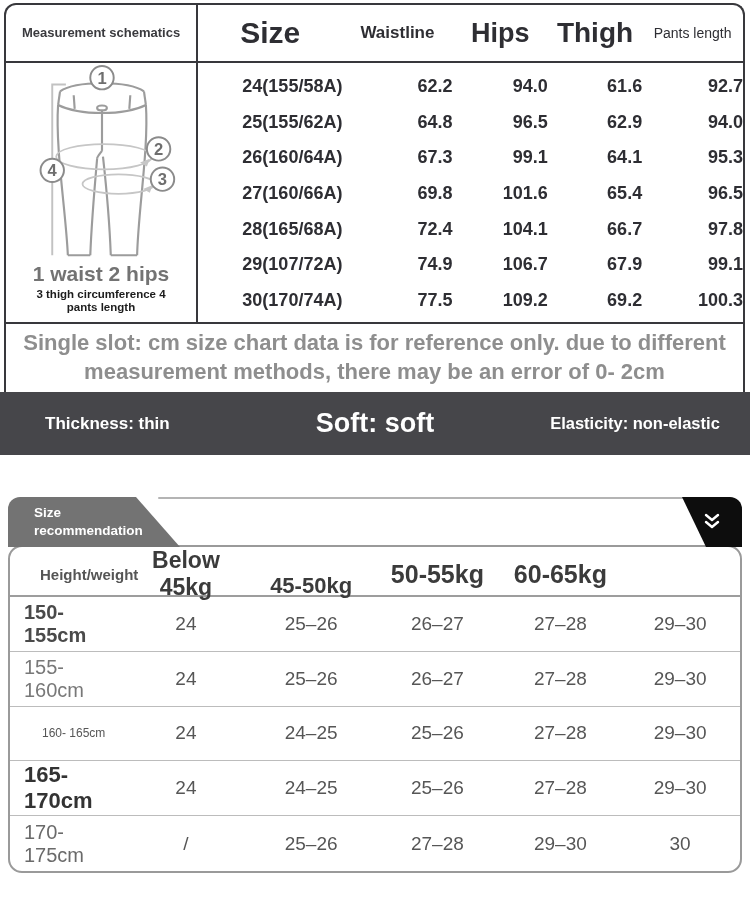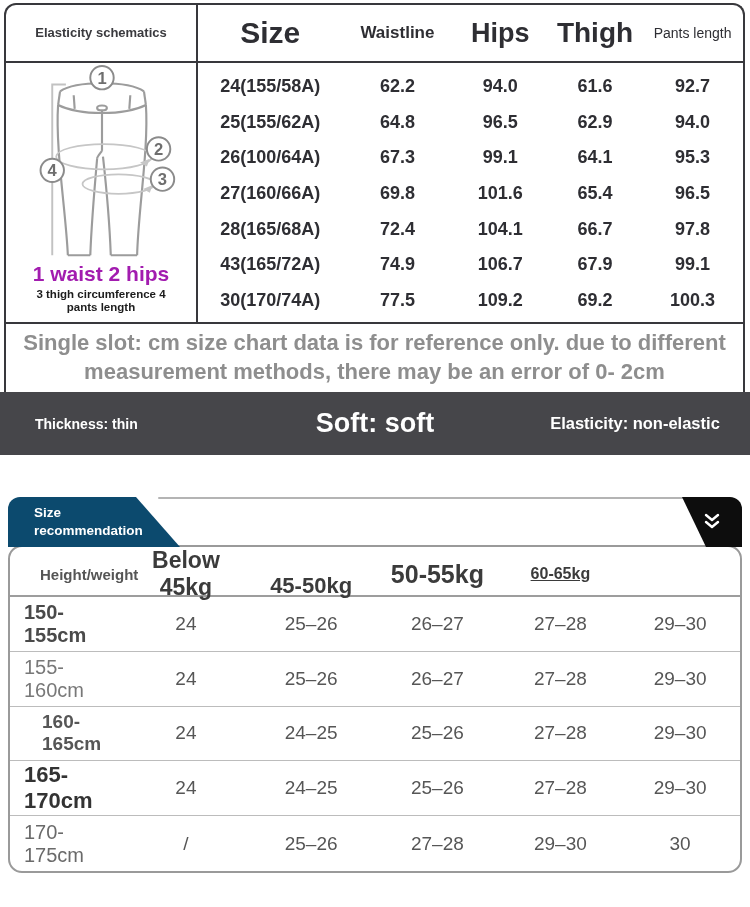--- a/index.html
+++ b/index.html
@@ -21,46 +21,46 @@
   }
   .size-cols{flex:1;display:grid;grid-template-columns:26.5% 20.2% 17.5% 17.3% 18.5%;align-items:center;text-align:center;}
   .h-size{font-size:30px;font-weight:bold;}
   .h-waist{font-size:17px;font-weight:bold;}
   .h-hips{font-size:27px;font-weight:bold;}
   .h-thigh{font-size:28px;font-weight:bold;}
   .h-pants{font-size:14px;font-weight:normal;line-height:1.15;}
   .size-body{display:flex;height:259px;}
   .schematic-cell{width:192px;border-right:2px solid #38383c;box-sizing:border-box;position:relative;}
   .size-rows{flex:1;display:grid;grid-template-rows:repeat(7,1fr);padding:6px 0 4px 0;box-sizing:border-box;}
-  .size-row{display:grid;grid-template-columns:26.5% 20.2% 17.5% 17.3% 18.5%;align-items:center;text-align:center;
+  .size-row{display:grid;grid-template-columns:26.5% 20.2% 17.5% 17.3% 18.5%;align-items:center;text-align:right;
     font-size:18px;font-weight:bold;color:#2e2e33;}
   
   .diagram{position:absolute;left:3px;top:2px;}
   .diagram-caption{position:absolute;left:0;bottom:8px;width:100%;text-align:center;}
-  .cap-main{font-size:21px;font-weight:bold;color:#a21caf;letter-spacing:0px;}
+  .cap-main{font-size:21px;font-weight:bold;color:#737373;letter-spacing:0px;}
   .cap-sub{font-size:11.5px;font-weight:bold;color:#1c1c1c;line-height:1.15;margin:2px auto 0;width:150px;}
   
   .notice{
     height:69px;border-top:2px solid #38383c;box-sizing:border-box;
     display:flex;align-items:center;justify-content:center;text-align:center;
     font-size:22px;font-weight:bold;color:#8e8e8e;line-height:1.3;padding:4px 8px;
   }
   
   .attributes-bar{
     position:absolute;left:0;top:392px;width:750px;height:63px;background:#46464a;
     display:flex;align-items:center;color:#fff;
   }
-  .attr-thickness{width:230px;padding-left:35px;font-size:14px;font-weight:bold;box-sizing:border-box;}
+  .attr-thickness{width:230px;padding-left:45px;font-size:17px;font-weight:bold;box-sizing:border-box;}
   .attr-soft{width:290px;text-align:center;font-size:27px;font-weight:bold;}
   .attr-elastic{flex:1;text-align:center;font-size:16.5px;font-weight:bold;}
   
   .rec-header{position:absolute;left:8px;top:497px;width:734px;height:50px;z-index:2;}
   .rec-strip-line{position:absolute;left:150px;right:52px;top:0;height:2px;background:#b4b4b4;border-radius:2px;}
   .rec-tab-left{
-    position:absolute;left:0;top:0;width:172px;height:50px;background:#0c4a6e;
+    position:absolute;left:0;top:0;width:172px;height:50px;background:#737373;
     border-top-left-radius:12px;clip-path:polygon(0 0,128px 0,172px 50px,0 50px);
     display:flex;align-items:center;
   }
   .rec-tab-label{color:#fff;font-size:13.5px;font-weight:bold;line-height:1.3;padding-left:26px;width:110px;}
   .rec-tab-right{
     position:absolute;right:0;top:0;width:60px;height:50px;background:#0d0d0d;
     border-top-right-radius:12px;clip-path:polygon(0 0,100% 0,100% 100%,40% 100%);
     display:flex;align-items:center;justify-content:center;cursor:pointer;
   }
   .rec-table{
@@ -68,38 +68,38 @@
     border:2px solid #9a9a9a;border-radius:14px;box-sizing:border-box;background:#fff;z-index:1;
   }
   .rec-grid{display:grid;grid-template-columns:15.6% 17% 17.3% 17.3% 16.4% 16.4%;align-items:center;}
   .rec-head{height:50px;border-bottom:2px solid #9d9d9d;box-sizing:border-box;}
   .rec-head .rh-label{font-size:15px;font-weight:bold;color:#555;padding-left:30px;}
   .rec-head .rh-c{text-align:center;font-weight:bold;color:#3b3b3b;}
   .rh-1{font-size:23px;}
   .rh-2{font-size:22px;margin-top:24px;}
   .rh-3{font-size:25px;}
   .rh-4{font-size:20px;}
-  .rh-5{font-size:16px;text-decoration:underline;}
+  .rh-5{font-size:25px;}
   .rec-rows{display:grid;grid-template-rows:repeat(5,1fr);height:274px;border-radius:30px;}
   .rec-row{border-bottom:1.5px solid #bcbcbc;box-sizing:border-box;}
   .rec-row:last-child{border-bottom:none;}
   .rec-row .r-label{padding-left:14px;}
   .rec-row .r-val{text-align:center;font-size:19px;color:#565656;font-weight:400;}
   .rec-row:nth-child(1) .r-label{font-size:20px;font-weight:bold;color:#4a4a4a;}
   .rec-row:nth-child(2) .r-label{font-size:20px;font-weight:400;color:#787878;}
-  .rec-row:nth-child(3) .r-label{font-size:19px;font-weight:700;color:#565656;padding-left:32px;}
+  .rec-row:nth-child(3) .r-label{font-size:12px;font-weight:400;color:#565656;padding-left:32px;}
   .rec-row:nth-child(4) .r-label{font-size:22px;font-weight:bold;color:#333;}
   .rec-row:nth-child(5) .r-label{font-size:20px;font-weight:400;color:#6a6a6a;}
 </style>
 </head>
 <body>
 
 <div class="size-section">
   <div class="size-header">
-    <div class="corner-cell">Elasticity schematics</div>
+    <div class="corner-cell">Measurement schematics</div>
     <div class="size-cols">
       <div class="h-size">Size</div>
       <div class="h-waist">Waistline</div>
       <div class="h-hips">Hips</div>
       <div class="h-thigh">Thigh</div>
       <div class="h-pants">Pants length</div>
     </div>
   </div>
   <div class="size-body">
     <div class="schematic-cell">
@@ -153,42 +153,42 @@
           <span>92.7</span>
         </div>
         <div class="size-row">
           <span>25(155/62A)</span>
           <span>64.8</span>
           <span>96.5</span>
           <span>62.9</span>
           <span>94.0</span>
         </div>
         <div class="size-row">
-          <span>26(100/64A)</span>
+          <span>26(160/64A)</span>
           <span>67.3</span>
           <span>99.1</span>
           <span>64.1</span>
           <span>95.3</span>
         </div>
         <div class="size-row">
           <span>27(160/66A)</span>
           <span>69.8</span>
           <span>101.6</span>
           <span>65.4</span>
           <span>96.5</span>
         </div>
         <div class="size-row">
           <span>28(165/68A)</span>
           <span>72.4</span>
           <span>104.1</span>
           <span>66.7</span>
           <span>97.8</span>
         </div>
         <div class="size-row">
-          <span>43(165/72A)</span>
+          <span>29(107/72A)</span>
           <span>74.9</span>
           <span>106.7</span>
           <span>67.9</span>
           <span>99.1</span>
         </div>
         <div class="size-row">
           <span>30(170/74A)</span>
           <span>77.5</span>
           <span>109.2</span>
           <span>69.2</span>

